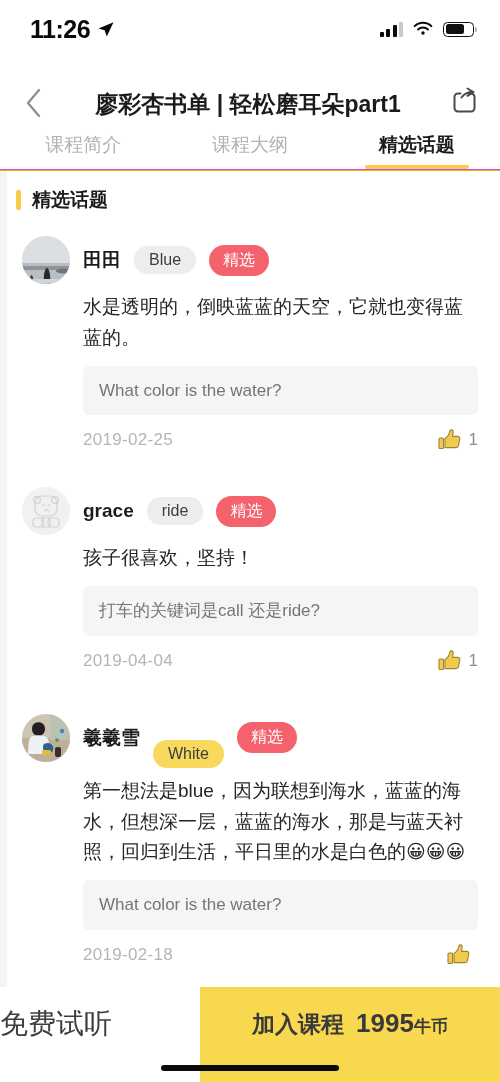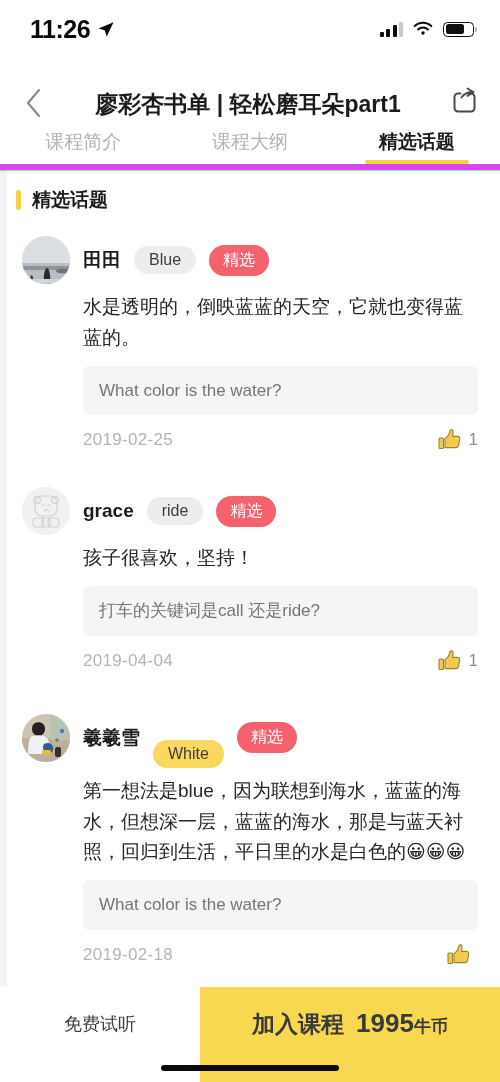--- a/index.html
+++ b/index.html
@@ -5,21 +5,21 @@
   * { box-sizing: border-box; margin: 0; padding: 0; }
   html, body {
     width: 500px; height: 1082px;
     font-family: "Liberation Sans", "DejaVu Sans", sans-serif;
     background: #ffffff;
     overflow: hidden;
   }
   #phone {
     position: relative;
     width: 500px; height: 1082px;
-    background: #86efac;
+    background: #eab308;
     overflow: hidden;
   }
 
   
   .statusbar {
     height: 58px;
     display: flex; align-items: center; justify-content: space-between;
     padding: 0 26px 0 30px;
     background: #ffffff;
   }
@@ -65,21 +65,21 @@
     white-space: nowrap;
   }
   .share-btn {
     width: 36px; height: 36px; flex: 0 0 36px;
     display: flex; align-items: center; justify-content: center;
   }
 
   
   .tabs {
     display: flex; height: 50px; background: #ffffff;
-    border-bottom: 6px solid #d946ef;
+    border-bottom: 1px solid #d946ef;
   }
   .tab {
     flex: 1; position: relative;
     display: flex; align-items: center; justify-content: center;
     font-size: 19px; color: #b3b3b3;
   }
   .tab.active { color: #1b1b1b; font-weight: 700; }
   .tab.active .tab-underline {
     position: absolute; bottom: 0; left: 50%; transform: translateX(-50%);
     width: 104px; height: 4px; background: #f7ce46; border-radius: 2px;
@@ -148,22 +148,22 @@
 
   
   .bottombar {
     position: absolute; left: 0; right: 0; bottom: 0;
     height: 95px; background: #ffffff;
     display: flex; align-items: stretch;
     z-index: 5;
   }
   .free-trial {
     width: 200px; flex: 0 0 200px;
-    display: flex; align-items: center; justify-content: center;
-    font-size: 18px; color: #3d3d3d;
+    display: flex; align-items: center; justify-content: flex-start;
+    font-size: 28px; color: #3d3d3d;
     padding-bottom: 22px;
   }
   .cta {
     flex: 1; background: #f7d84e;
     display: flex; flex-direction: row;
     align-items: center; justify-content: center;
     padding-bottom: 22px;
   }
   .cta-main {
     font-size: 23px; font-weight: 700; color: #3a3a3a;

